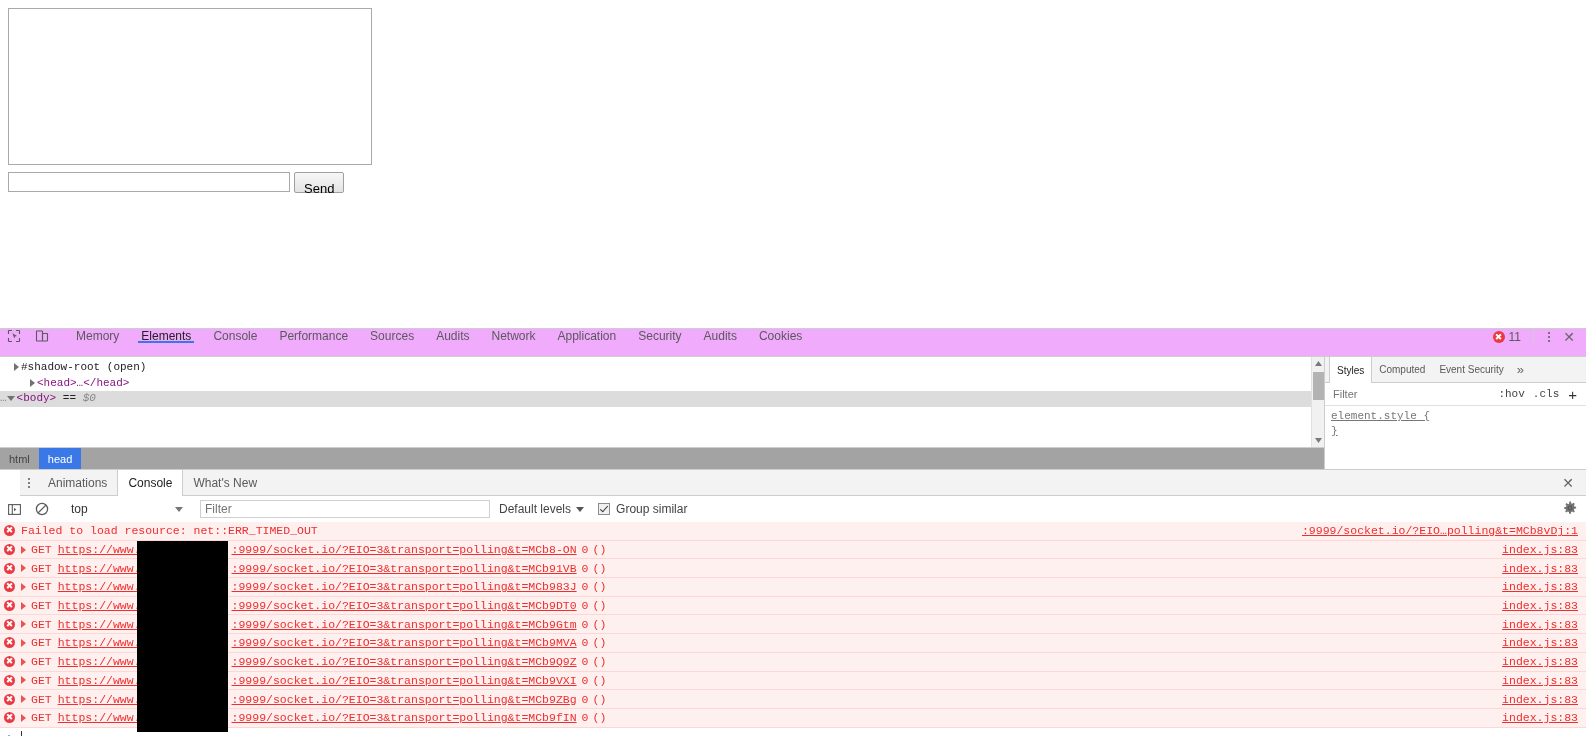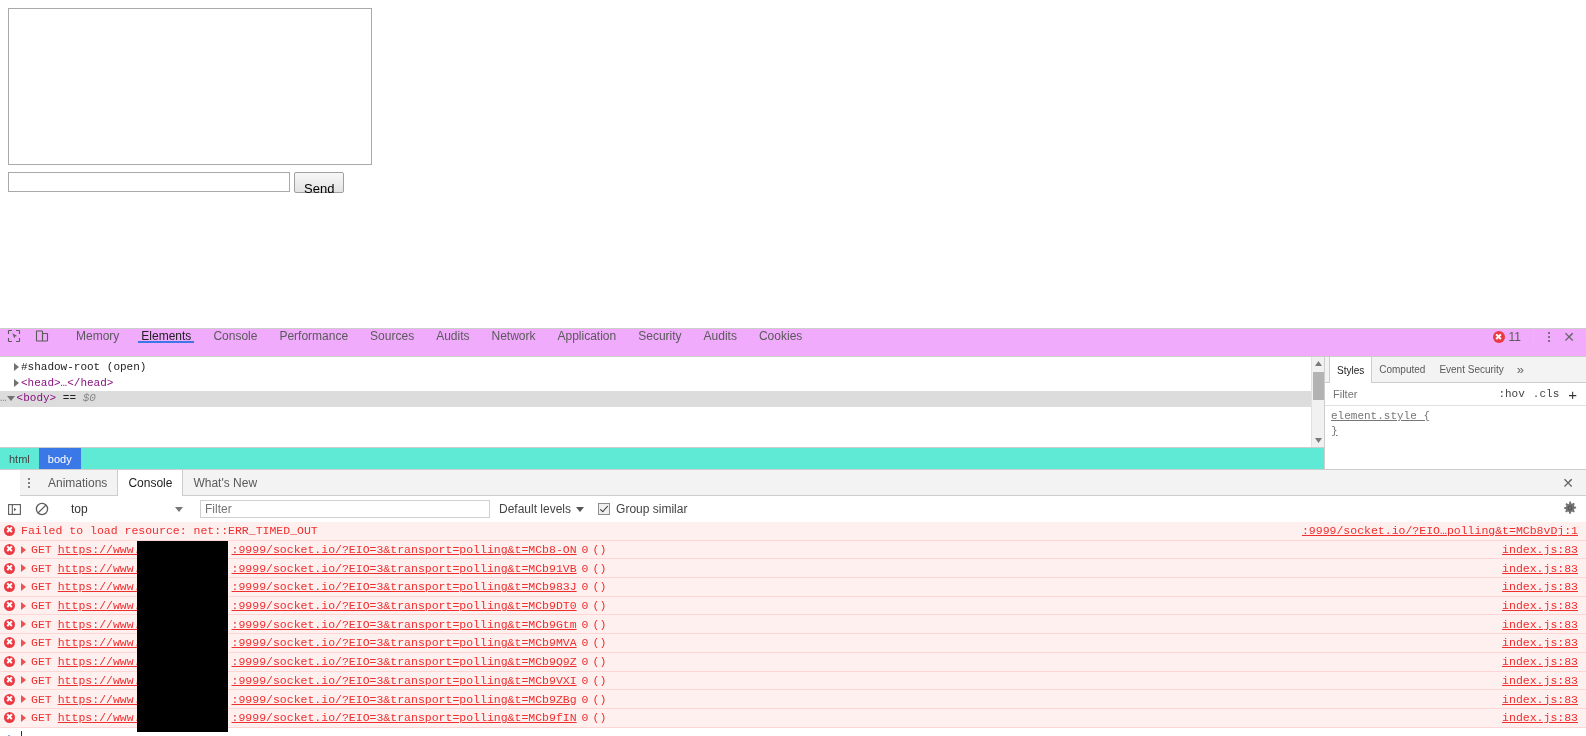--- a/index.html
+++ b/index.html
@@ -218,21 +218,21 @@
   .sb-thumb {
     position: absolute;
     top: 15px; left: 1px;
     width: 11px; height: 28px;
     background: #b3b3b3;
   }
   #breadcrumb {
     position: absolute;
     left: 0; right: 0; bottom: 0;
     height: 21px;
-    background: #5eead4;
+    background: #a3a3a3;
     border-top: 1px solid #cdcdcd;
     display: flex;
     align-items: center;
     font-size: 11px;
     color: #444;
   }
   .crumb { padding: 0 9px; height: 100%; display: flex; align-items: center; cursor: default;}
   .crumb.active { background: #3b78e7; color: #fff; }
 
   #styles-pane {
@@ -554,21 +554,21 @@
       </div>
     </div>
 
     <div id="dt-body">
 
       <div id="elements-pane">
         <div id="dom-tree">
           <div class="dom-row" style="padding-left:14px;">
             <span class="tri"></span><span>#shadow-root (open)</span>
           </div>
-          <div class="dom-row" style="padding-left:14px;">
+          <div class="dom-row" style="padding-left:14px;margin-left:16px;">
             <span class="tri"></span><span class="tagcol">&lt;head&gt;…&lt;/head&gt;</span>
           </div>
           <div class="dom-row selected" style="padding-left:0;">
             <span class="gray-ellipsis">…</span><span class="tri down"></span><span class="tagcol">&lt;body&gt;</span>&nbsp;<span class="punct">==</span>&nbsp;<span class="dollar">$0</span>
           </div>
         </div>
 
         <div id="dom-scrollbar">
           <div class="sb-arrow up">
             <svg width="7" height="5" viewBox="0 0 7 5">
@@ -581,21 +581,21 @@
                 <path d="M3.5 5L0 0h7z" fill="#7a7a7a"></path>
               </svg>
           </div>
         </div>
 
         <div id="breadcrumb">
           <div class="crumb">
               <span>html</span>
             </div>
           <div class="crumb active">
-              <span>body</span>
+              <span>head</span>
             </div>
         </div>
       </div>
 
       <div id="styles-pane">
         <div id="styles-tabbar">
           <div class="st-tab active">
               <span>Styles</span>
             </div>
           <div class="st-tab">

